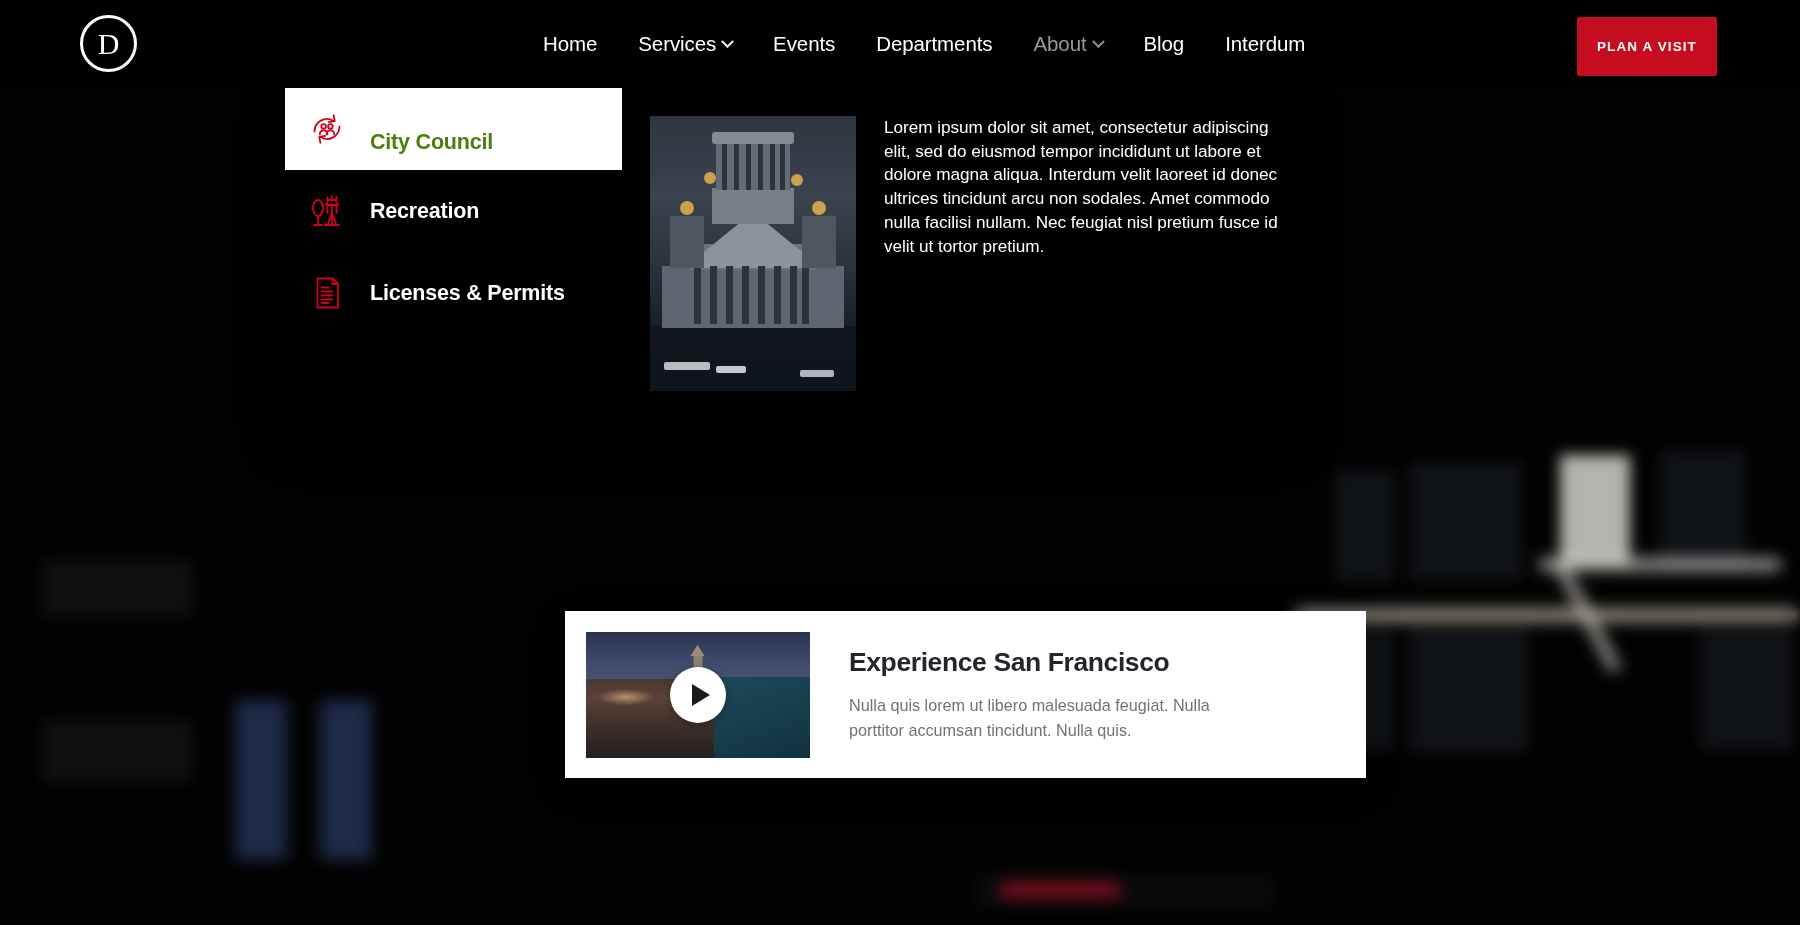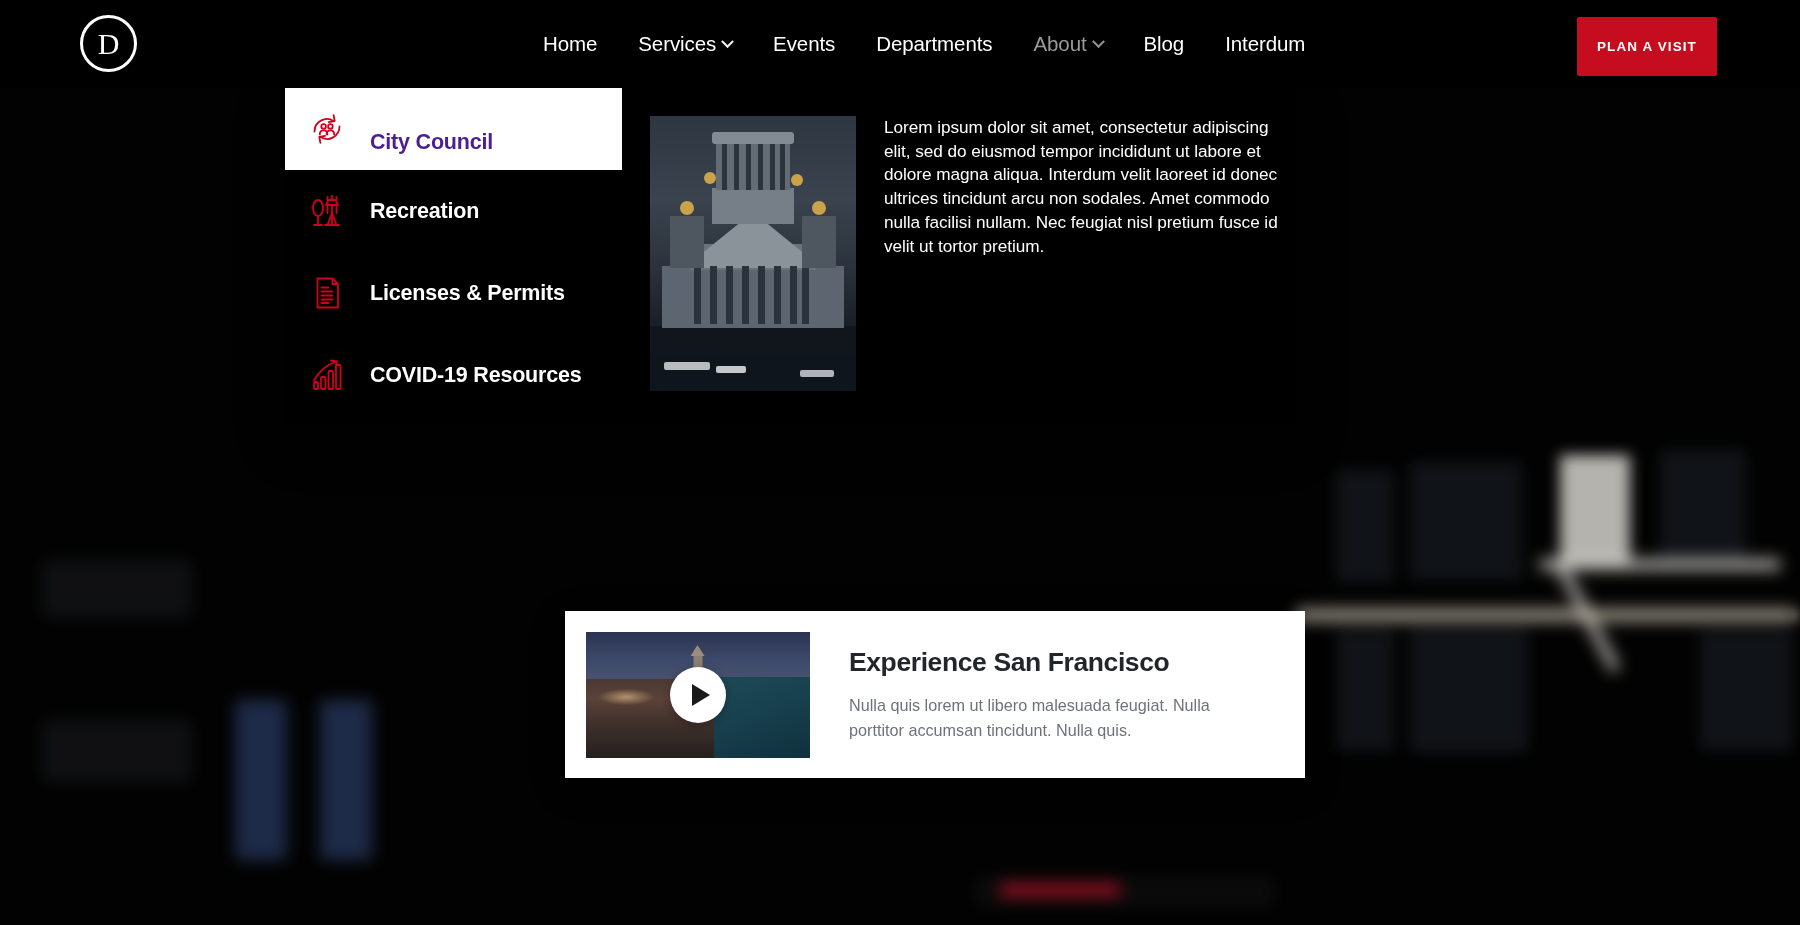--- a/index.html
+++ b/index.html
@@ -181,21 +181,21 @@
   }
   .dd-item.active {
     background: #ffffff;
   }
   .dd-item .dd-label {
     font-size: 21.5px;
     font-weight: 700;
     color: #ffffff;
     letter-spacing: -0.2px;
   }
-  .dd-item.active .dd-label { color: #4c1d95; margin-top: 26px; }
+  .dd-item.active .dd-label { color: #4d7c0f; margin-top: 26px; }
   .dd-icon {
     width: 44px;
     height: 44px;
     flex: 0 0 44px;
     display: flex;
     align-items: center;
     justify-content: center;
     color: #d0021b;
   }
   .dd-icon svg { display: block; }
@@ -227,21 +227,21 @@
     margin-left: 12px;
     font-weight: 400;
     letter-spacing: -0.05px;
   }
 
   
   .video-card {
     position: absolute;
     left: 565px;
     top: 611px;
-    width: 740px;
+    width: 801px;
     height: 167px;
     background: #ffffff;
     box-shadow: 0 10px 34px rgba(0,0,0,.22);
     display: flex;
     align-items: center;
     padding: 21px;
     z-index: 20;
   }
   .video-thumb {
     width: 224px;
@@ -406,33 +406,20 @@
         <span class="dd-icon">
           <svg width="40" height="40" viewBox="0 0 40 40" fill="none" stroke="#d0021b" stroke-width="1.8">
             <path d="M10.5 5.5h15l5.5 5.5v23.5h-20.5z" stroke-linejoin="round"></path>
             <path d="M25.5 5.5v5.5h5.5" stroke-linejoin="round"></path>
             <path d="M14.5 14.5h7M14.5 18.5h11M14.5 22.5h11M14.5 26.5h11M14.5 30h7" stroke-linecap="round"></path>
           </svg>
         </span>
         <span class="dd-label">Licenses &amp; Permits</span>
       </div>
 
-      <div class="dd-item">
-        <span class="dd-icon">
-          <svg width="40" height="40" viewBox="0 0 40 40" fill="none" stroke="#d0021b" stroke-width="1.8">
-            <rect x="7" y="27" width="4" height="7" rx="1"></rect>
-            <rect x="14" y="22" width="4.5" height="12" rx="1"></rect>
-            <rect x="21.5" y="16" width="4.5" height="18" rx="1"></rect>
-            <rect x="29" y="10" width="4.5" height="24" rx="1"></rect>
-            <path d="M7 25.5C11 18 17 10.5 29.5 6.5" stroke-linecap="round"></path>
-            <path d="M24 5.5l6 1-1.5 6" stroke-linecap="round" stroke-linejoin="round"></path>
-          </svg>
-        </span>
-        <span class="dd-label">COVID-19 Resources</span>
-      </div>
 
     </div>
 
     <div class="dd-right">
       <div class="dd-photo">
         <div class="sky"></div>
 
         <svg width="206" height="275" viewBox="0 0 206 275" style="position:absolute;inset:0;">
           <rect x="0" y="210" width="206" height="65" fill="#11161d"></rect>
           <rect x="12" y="150" width="182" height="62" fill="#5d6670"></rect>

